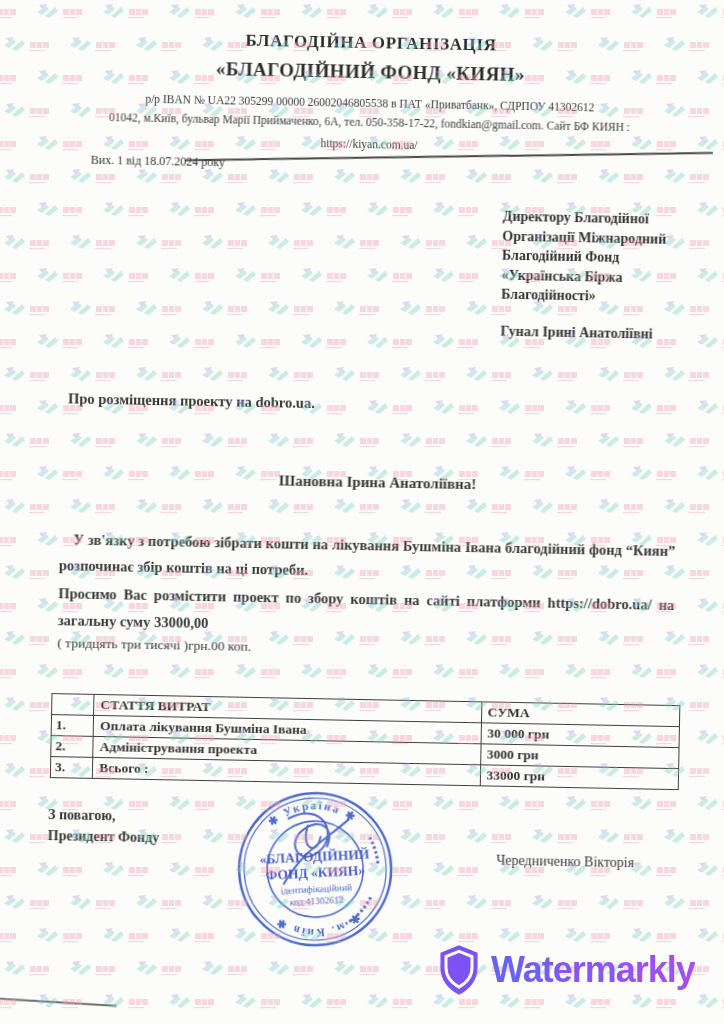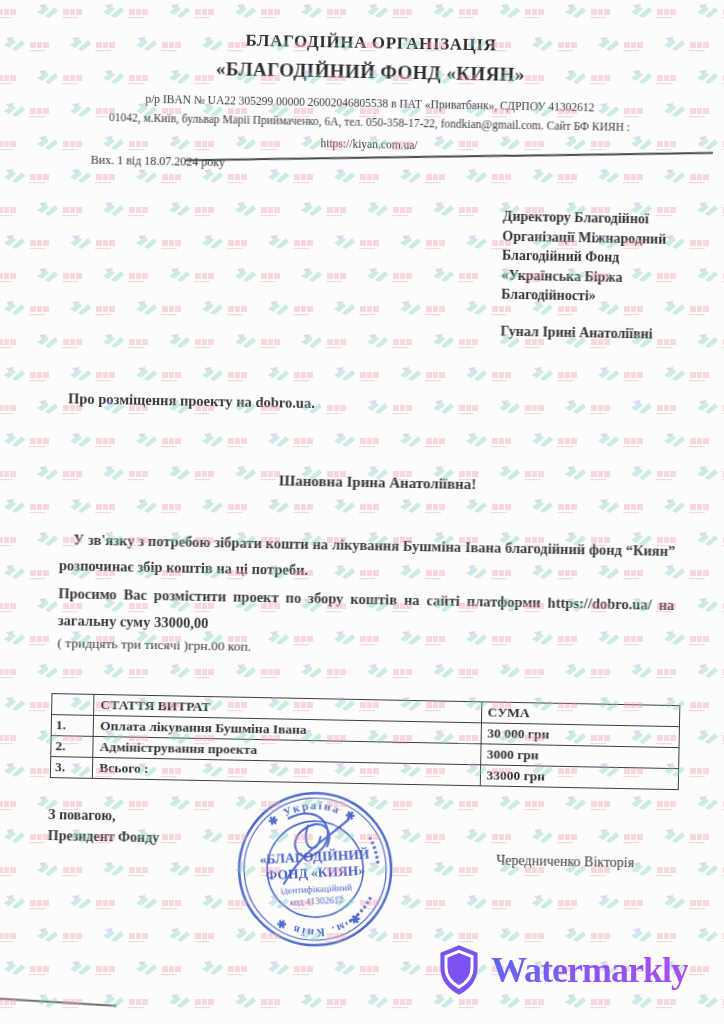--- a/index.html
+++ b/index.html
@@ -36,21 +36,21 @@
   .exp-table .c-sum{width:190px;}
   .closing{top:810px;left:54px;font-size:14px;font-weight:bold;line-height:21px;}
   .signer{top:850px;left:503px;font-size:14px;color:#3a3a3a;}
   .stamp{top:786px;left:238px;width:168px;height:168px;transform:rotate(-4deg);opacity:.9;}
   .bottom-line{top:1007px;left:6px;width:120px;height:2px;background:#6e6e6e;transform:rotate(2.3deg);}
   
   .wm-layer{position:absolute;inset:0;z-index:2;pointer-events:none;}
   .wm-tile{position:absolute;opacity:.38;}
   
   .wmk{position:absolute;z-index:3;top:944px;left:436px;display:flex;align-items:center;gap:9px;}
-  .wmk-text{font-family:Liberation Serif, serif;font-size:36px;font-weight:800;
+  .wmk-text{font-family:Liberation Sans, sans-serif;font-size:36px;font-weight:800;
             letter-spacing:-1px;background:linear-gradient(90deg,#6066f2,#8b55f3,#a94df0);
             -webkit-background-clip:text;background-clip:text;color:transparent;}
 </style>
 </head>
 <body>
 
 <div class="page">
 
   <div class="wm-layer">
       <div class="wm-tile" style="left: -30px; top: 4px;"><svg width="48" height="16" viewBox="0 0 48 16">

